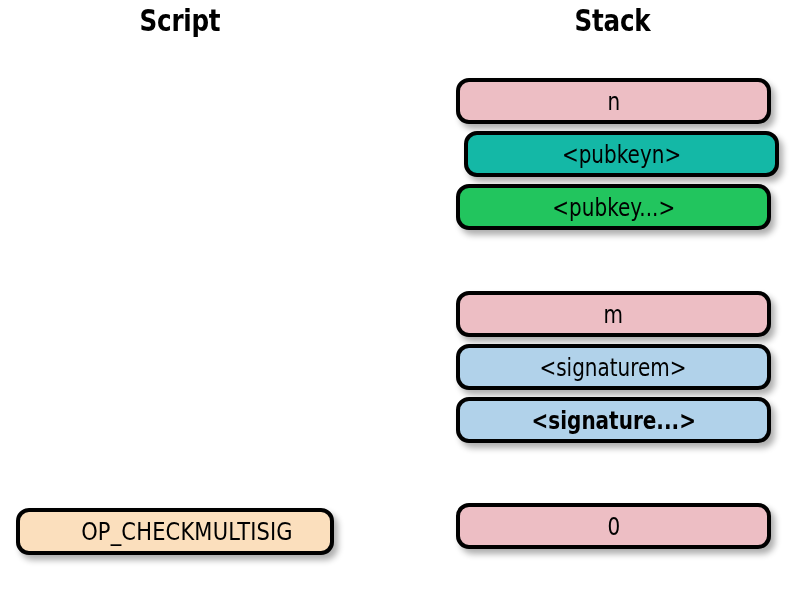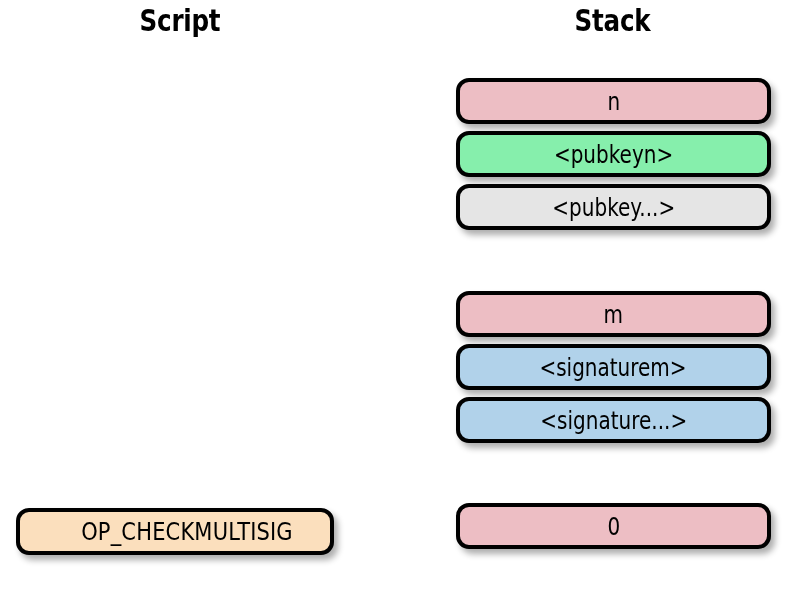--- a/index.html
+++ b/index.html
@@ -70,21 +70,21 @@
     left: 456px;
     width: 315px;
     height: 46px;
   }
   .stack-item.i0 { top: 78px;  }
   .stack-item.i1 { top: 131px; }
   .stack-item.i2 { top: 184px; }
   .stack-item.i3 { top: 237px; }
   .stack-item.i4 { top: 291px; }
   .stack-item.i5 { top: 344px; }
-  .stack-item.i6 { top: 397px; }
+  .stack-item.i6 { top: 397px; font-weight: bold; }
   .stack-item.i7 { top: 450px; }
   .stack-item.i8 { top: 503px; }
 
   
   .script-item {
     left: 16px;
     width: 318px;
     height: 47px;
     top: 508px;
     padding-left: 23px;
@@ -99,24 +99,24 @@
 
 <div class="canvas">
 
   <div class="col-heading" id="heading-script">Script</div>
 
   <div class="col-heading" id="heading-stack">Stack</div>
 
   <div class="chip stack-item i0" style="background-color: rgb(237, 190, 196);">
     <span class="chip-label">n</span>
   </div>
-  <div class="chip stack-item i1" style="background-color: #86efac;">
+  <div class="chip stack-item i1" style="background-color: #14b8a6; margin-left: 8px;">
     <span class="chip-label">&lt;pubkeyn&gt;</span>
   </div>
-  <div class="chip stack-item i2" style="background-color: #e5e5e5; text-align: center;">
+  <div class="chip stack-item i2" style="background-color: #22c55e; text-align: center;">
     <span class="chip-label">&lt;pubkey...&gt;</span>
   </div>
   <div class="chip stack-item i4" style="background-color: rgb(237, 190, 196);">
     <span class="chip-label">m</span>
   </div>
   <div class="chip stack-item i5" style="background-color: rgb(177, 210, 234);">
     <span class="chip-label">&lt;signaturem&gt;</span>
   </div>
   <div class="chip stack-item i6" style="background-color: rgb(177, 210, 234);">
     <span class="chip-label">&lt;signature...&gt;</span>

